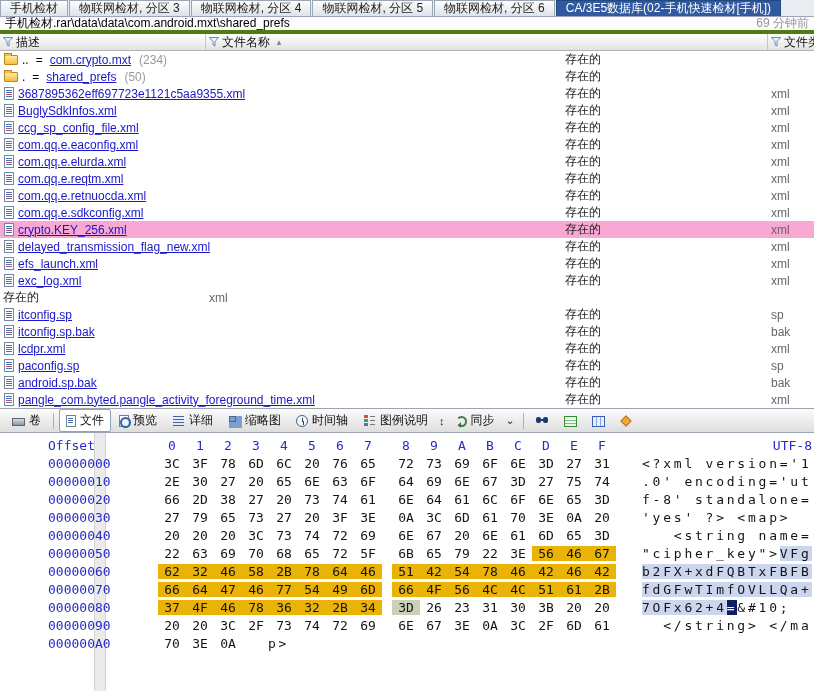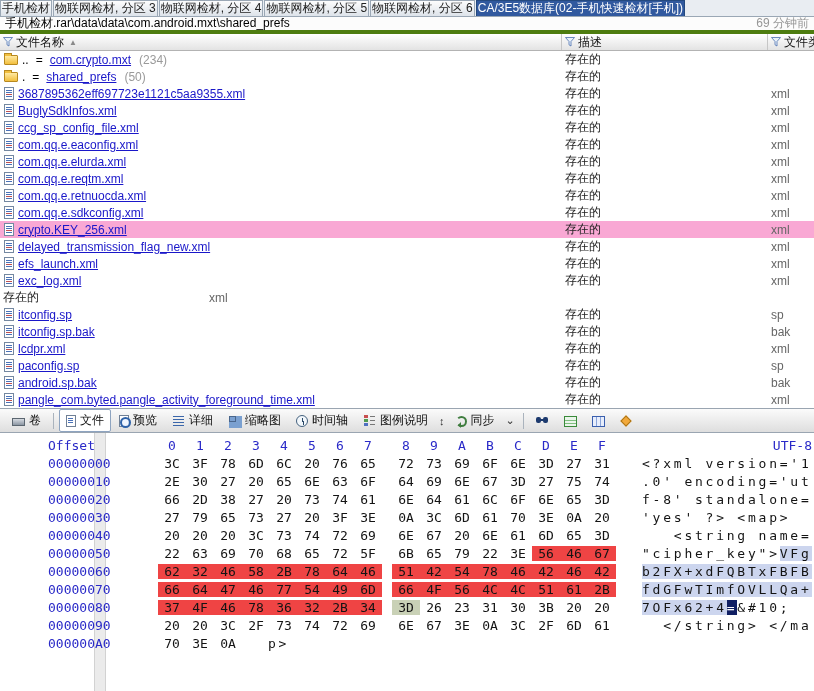--- a/index.html
+++ b/index.html
@@ -2,21 +2,21 @@
 <html><head>
 <meta charset="utf-8">
 <style>
   * { margin:0; padding:0; box-sizing:border-box; }
   html,body { width:814px; height:691px; overflow:hidden; background:#fff;
     font-family:"Liberation Sans","DejaVu Sans",sans-serif; font-size:12px; color:#222; }
   .app { width:814px; height:691px; display:flex; flex-direction:column; }
 
   
   .tab-bar { height:17px; background:#e9edf2; display:flex; align-items:stretch; border-bottom:1px solid #9aa7b5; overflow:hidden; }
-  .tab { display:flex; align-items:center; padding:0 1px; margin-right:1px; white-space:nowrap;
+  .tab { display:flex; align-items:center; padding:0 9px; margin-right:1px; white-space:nowrap;
     background:linear-gradient(#fdfdfd,#dde3ea); border:1px solid #9aa7b5; border-bottom:none; color:#222; font-size:12px; }
   .tab.active { background:#31599f; color:#fff; border-color:#24497f; }
 
   
   .path-bar { height:17px; background:#fcfcfc; border-bottom:4px solid #4d7c0f; display:flex; align-items:center; padding:0 5px; }
   .path-text { color:#000; white-space:nowrap; overflow:hidden; }
   .age-text { margin-left:auto; color:#979797; white-space:nowrap; padding-left:8px; }
 
   
   .list-header { height:17px; display:flex; background:linear-gradient(#ffffff,#e3e3e3); border-bottom:1px solid #b3b3b3; align-items:center; font-size:12px; color:#111; }
@@ -76,21 +76,21 @@
 
   
   .hex-panel { flex:1; background:#fff; position:relative; font-family:"DejaVu Sans Mono",monospace; font-size:13px; padding-top:3px; }
   .hex-scrollbar { position:absolute; left:94px; top:0; bottom:0; width:12px; background:#ebebeb; border-left:1px solid #d2d2d2; border-right:1px solid #d2d2d2; }
   .hex-header, .hex-row { display:flex; align-items:center; height:18px; position:relative; }
   .hex-header { color:#2a2ac8; }
   .offset-cell { width:96px; padding-left:2px; color:#2a2ac8; flex:0 0 auto;margin-left:46px; }
   .bytes { display:flex; margin-left:16px; flex:0 0 auto; }
   .byte { width:28px; text-align:center; color:#141414; }
   .byte.c8 { margin-left:10px; }
-  .byte.sel { background:#ef4444; }
+  .byte.sel { background:#eab308; }
   .byte.cursor { background:#c9d1b6; }
   .hex-digit { width:28px; text-align:center; }
   .hex-digit.c8 { margin-left:10px; }
   .text-chars { display:flex; margin-left:26px; flex:0 0 auto; }
   .tchar { width:10.6px; white-space:pre; overflow:hidden; color:#141414; }
   .tchar.sel { background:#ccd5ee; }
   .tchar.cursor { background:#101f63; color:#fff; }
   .enc-label { margin-left:26px; width:170px; text-align:right; color:#2a2ac8; }
 </style>
 </head>
@@ -106,32 +106,32 @@
       <div class="tab">物联网检材, 分区 6</div>
       <div class="tab active">CA/3E5数据库(02-手机快速检材[手机])</div>
     </div>
 
   <div class="path-bar">
     <span class="path-text">手机检材.rar\data\data\com.android.mxt\shared_prefs</span>
     <span class="age-text">69 分钟前</span>
   </div>
 
   <div class="list-header">
+    <div class="hcol hcol-desc">
+      <svg class="funnel" viewBox="0 0 10 10">
+          <path d="M0.5 0.5 H9.5 L6 4.5 V9 L4 7.8 V4.5 Z" fill="#eaf1fa" stroke="#4a6fae" stroke-width="0.8"></path>
+        </svg>
+      <span>描述</span>
+    </div>
     <div class="hcol hcol-name">
       <svg class="funnel" viewBox="0 0 10 10">
           <path d="M0.5 0.5 H9.5 L6 4.5 V9 L4 7.8 V4.5 Z" fill="#eaf1fa" stroke="#4a6fae" stroke-width="0.8"></path>
         </svg>
       <span>文件名称</span>
       <span class="sort-mark">▲</span>
-    </div>
-    <div class="hcol hcol-desc">
-      <svg class="funnel" viewBox="0 0 10 10">
-          <path d="M0.5 0.5 H9.5 L6 4.5 V9 L4 7.8 V4.5 Z" fill="#eaf1fa" stroke="#4a6fae" stroke-width="0.8"></path>
-        </svg>
-      <span>描述</span>
     </div>
     <div class="hcol hcol-type">
       <svg class="funnel" viewBox="0 0 10 10">
           <path d="M0.5 0.5 H9.5 L6 4.5 V9 L4 7.8 V4.5 Z" fill="#eaf1fa" stroke="#4a6fae" stroke-width="0.8"></path>
         </svg>
       <span>文件类型</span>
     </div>
   </div>
 
   <div class="file-list-body">

